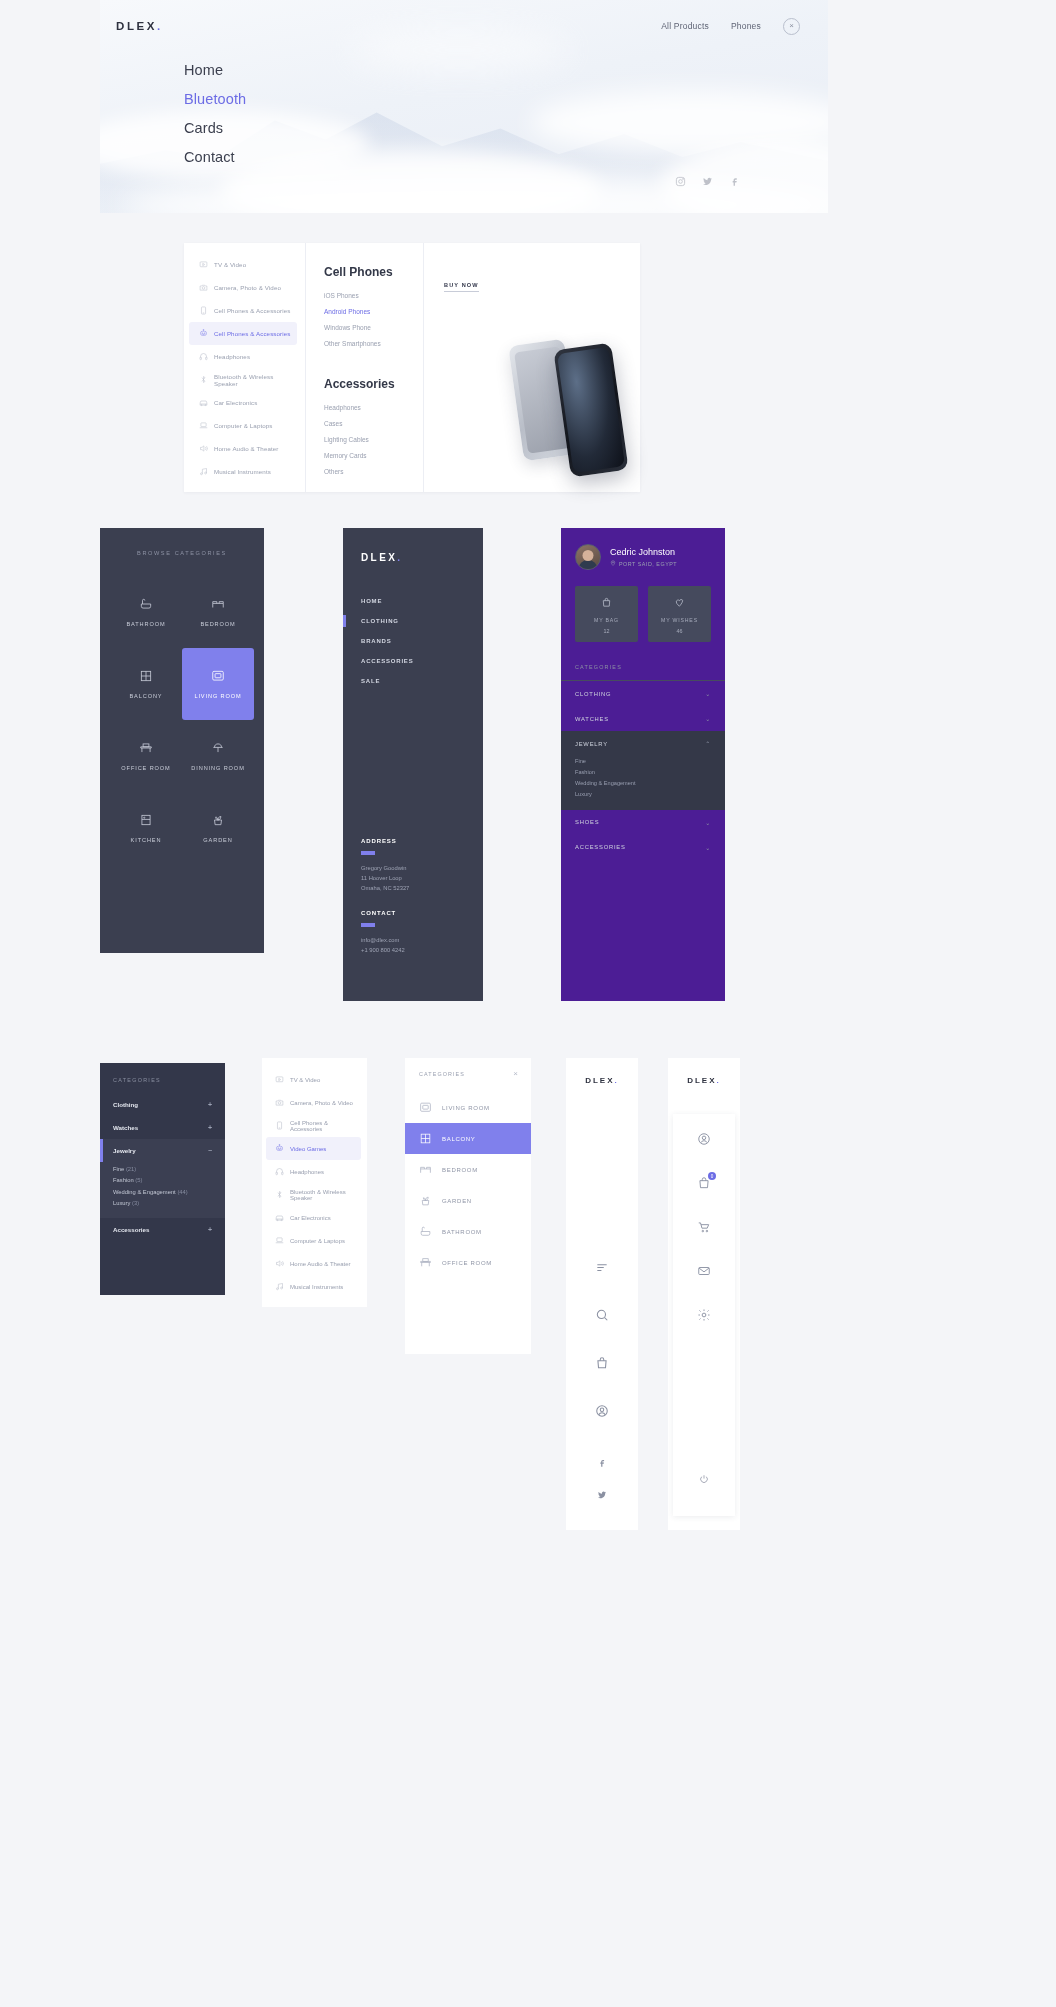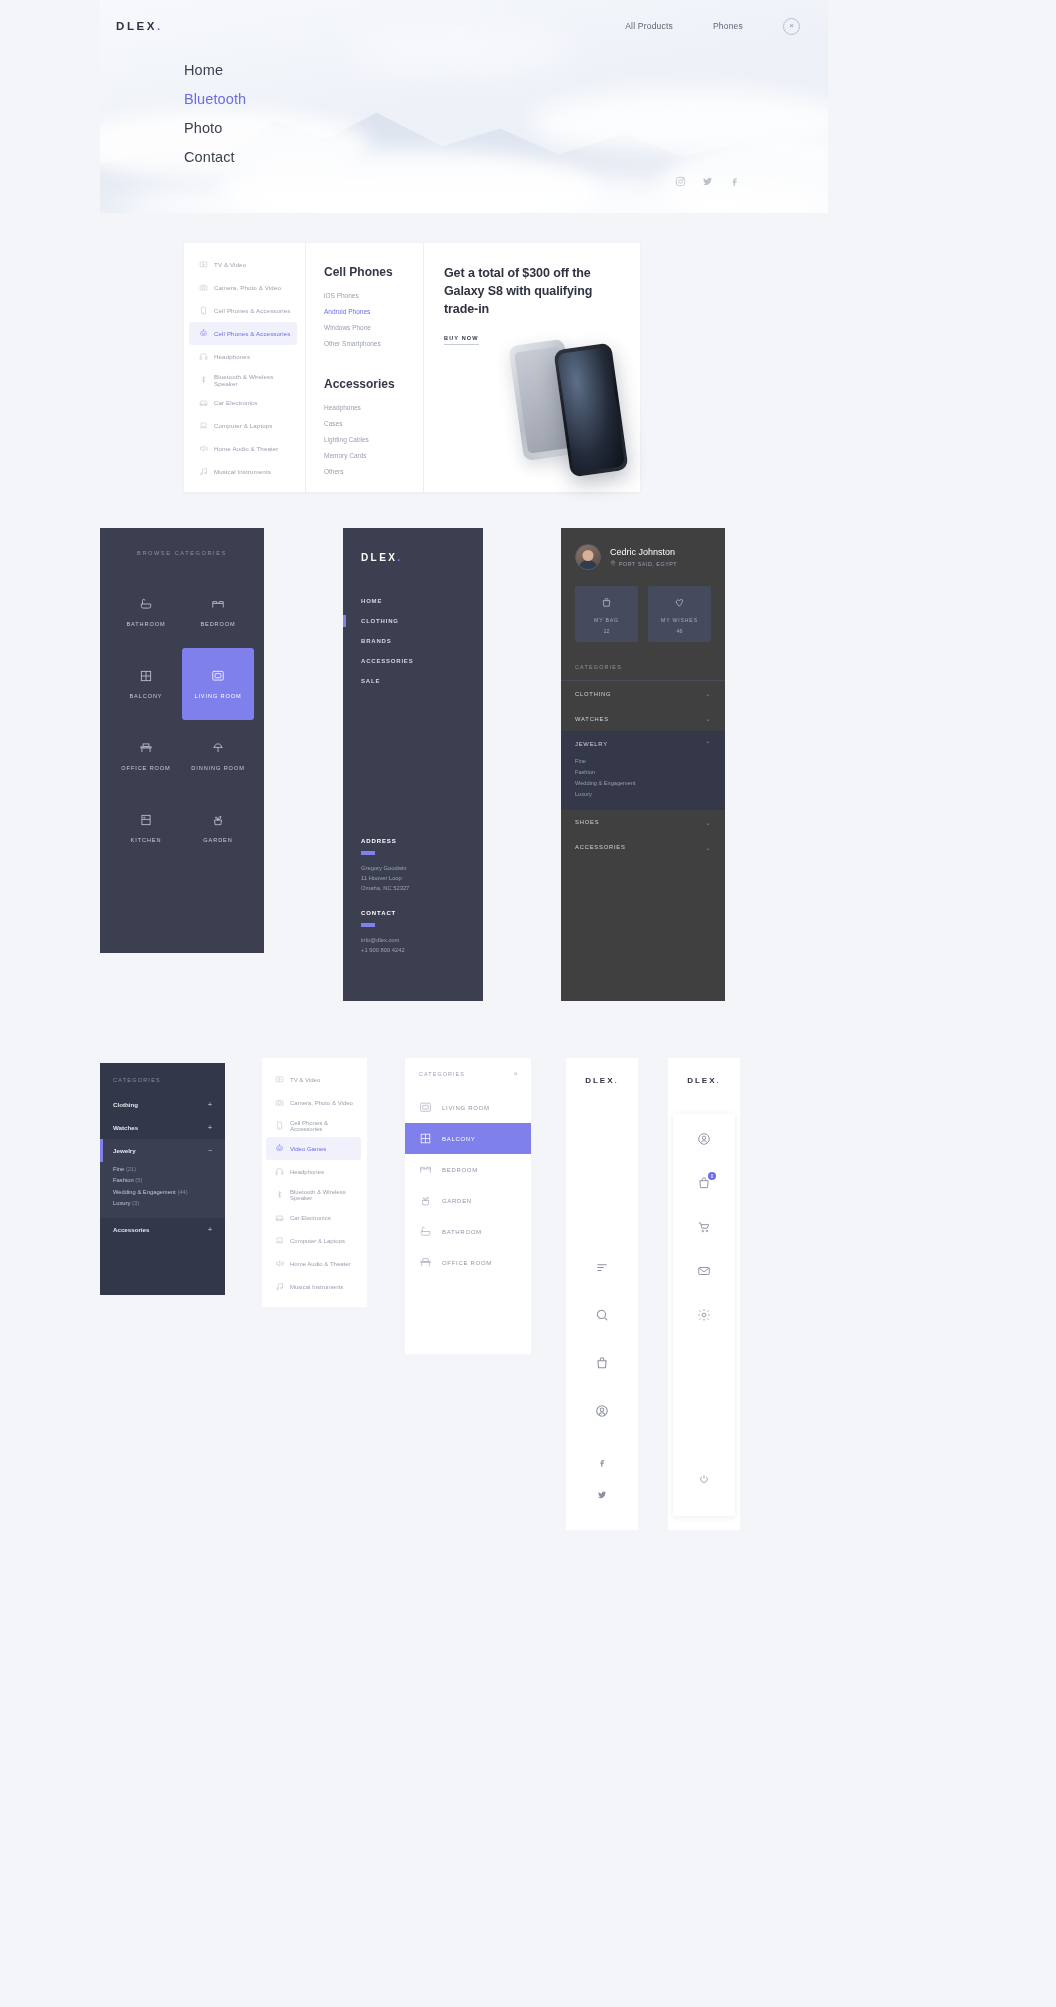--- a/index.html
+++ b/index.html
@@ -30,21 +30,21 @@
     background: linear-gradient(180deg, rgba(186,199,222,.45), rgba(210,222,240,.05));
     clip-path: polygon(0% 100%, 0% 62%, 9% 52%, 16% 58%, 24% 30%, 31% 44%, 38% 24%, 47% 49%, 55% 36%, 63% 55%, 72% 40%, 80% 57%, 88% 46%, 100% 60%, 100% 100%);
   }
   .hero-top {
     position: absolute; left: 0; top: 0; width: 100%; height: 52px;
     display: flex; align-items: center; justify-content: space-between;
     padding: 0 28px 0 16px; z-index: 5;
   }
   .logo { font-size: 11.5px; font-weight: bold; letter-spacing: 2.6px; color: #2f3240; }
   .logo .dot { color: #6c6ce5; }
-  .hero-links { display: flex; align-items: center; gap: 40px; }
+  .hero-links { display: flex; align-items: center; gap: 22px; }
   .hero-links a { font-size: 8.5px; color: #5f6475; text-decoration: none; letter-spacing: .2px; }
   .close-btn {
     width: 17px; height: 17px; border: 1px solid #b9bfcd; border-radius: 50%;
     display: flex; align-items: center; justify-content: center;
     font-size: 8px; color: #8a90a0; line-height: 1;
   }
   .hero-nav { position: absolute; left: 84px; top: 62px; z-index: 5; }
   .hero-nav a {
     display: block; font-size: 14.5px; color: #3b3f4e; text-decoration: none;
     margin-bottom: 13px; letter-spacing: .1px;
@@ -132,21 +132,21 @@
     content:''; position: absolute; left: -18px; top: 4px; width: 3px; height: 12px; background: #8080ec;
   }
   .blk-h { font-size: 6px; font-weight: bold; letter-spacing: .9px; color: #fff; margin-bottom: 7px; }
   .blk-bar { width: 14px; height: 4px; background: #8080ec; margin-bottom: 8px; }
   .blk-l { font-size: 5.8px; color: #9ea3b4; line-height: 1.75; }
   .addr { position: absolute; left: 18px; top: 310px; }
   .contact { position: absolute; left: 18px; top: 382px; }
 
   .profile {
     position: absolute; left: 561px; top: 528px; width: 164px; height: 473px;
-    background: #404040; color: #cfd3de; overflow: hidden;
+    background: #4c1d95; color: #cfd3de; overflow: hidden;
   }
   .p-head { display: flex; align-items: center; gap: 9px; padding: 16px 14px 0 14px; }
   .avatar {
     width: 26px; height: 26px; border-radius: 50%;
     background: linear-gradient(150deg,#8d7466,#5a4a42);
     border: 1.5px solid #585d70; position: relative; overflow: hidden; flex: 0 0 26px;
   }
   .avatar::after {
     content:''; position:absolute; left:50%; top:5px; transform:translateX(-50%);
     width:11px; height:11px; border-radius:50%; background:#d5b19a;
@@ -275,21 +275,21 @@
     <div class="hero-links">
       <a href="#">All Products</a>
       <a href="#">Phones</a>
       <div class="close-btn">×</div>
     </div>
   </div>
 
   <nav class="hero-nav">
     <a href="#">Home</a>
     <a href="#" class="active">Bluetooth</a>
-    <a href="#">Photo</a>
+    <a href="#">Cards</a>
     <a href="#">Contact</a>
   </nav>
 
   <div class="social">
     <span><svg viewBox="0 0 24 24" fill="none" stroke="#6b7182" stroke-width="1.8">
           <rect x="3" y="3" width="18" height="18" rx="5"></rect>
           <circle cx="12" cy="12" r="4"></circle>
           <circle cx="17.5" cy="6.5" r="1"></circle>
         </svg></span>
     <span><svg viewBox="0 0 24 24" fill="#6b7182">
@@ -392,21 +392,20 @@
 
     <div class="sub-h two">Accessories</div>
     <div class="sub-i">Headphones</div>
     <div class="sub-i">Cases</div>
     <div class="sub-i">Lighting Cables</div>
     <div class="sub-i">Memory Cards</div>
     <div class="sub-i">Others</div>
   </div>
 
   <div class="mega-promo">
-    <div class="promo-t">Get a total of $300 off the Galaxy S8 with qualifying trade-in</div>
     <div class="promo-btn">BUY NOW</div>
     <div class="phones">
       <div class="ph-back"></div>
       <div class="ph-front"></div>
     </div>
   </div>
 </div>
 
 <div class="browse">
   <div class="browse-h">BROWSE CATEGORIES</div>

